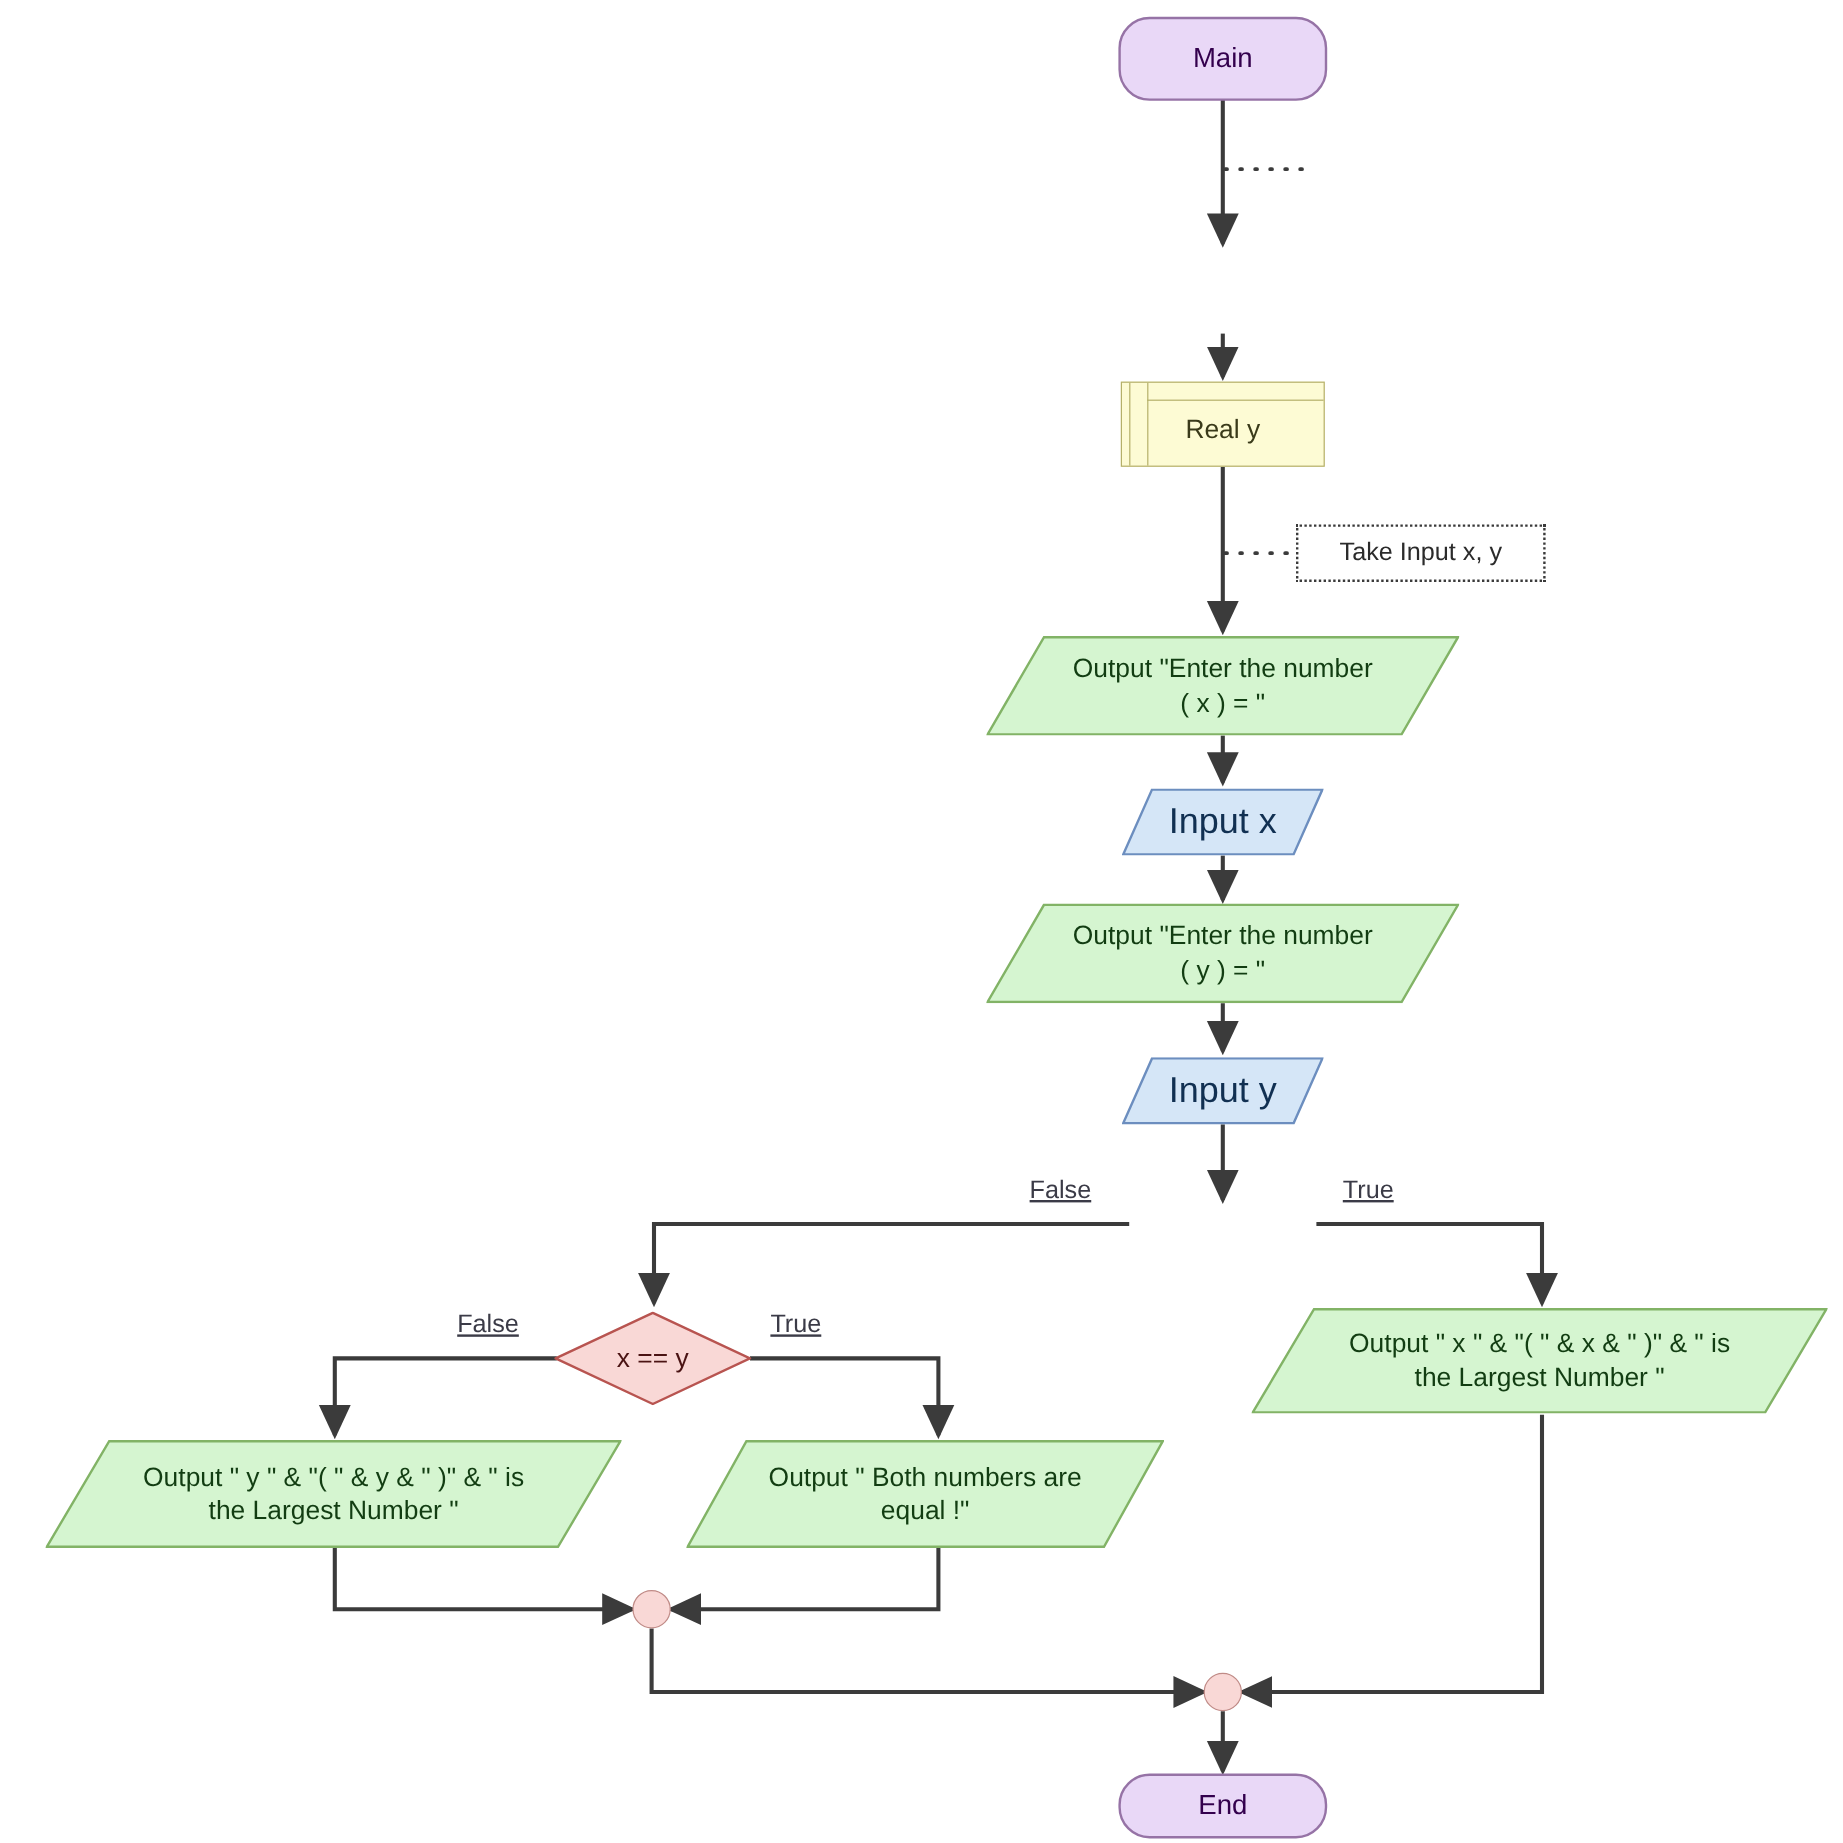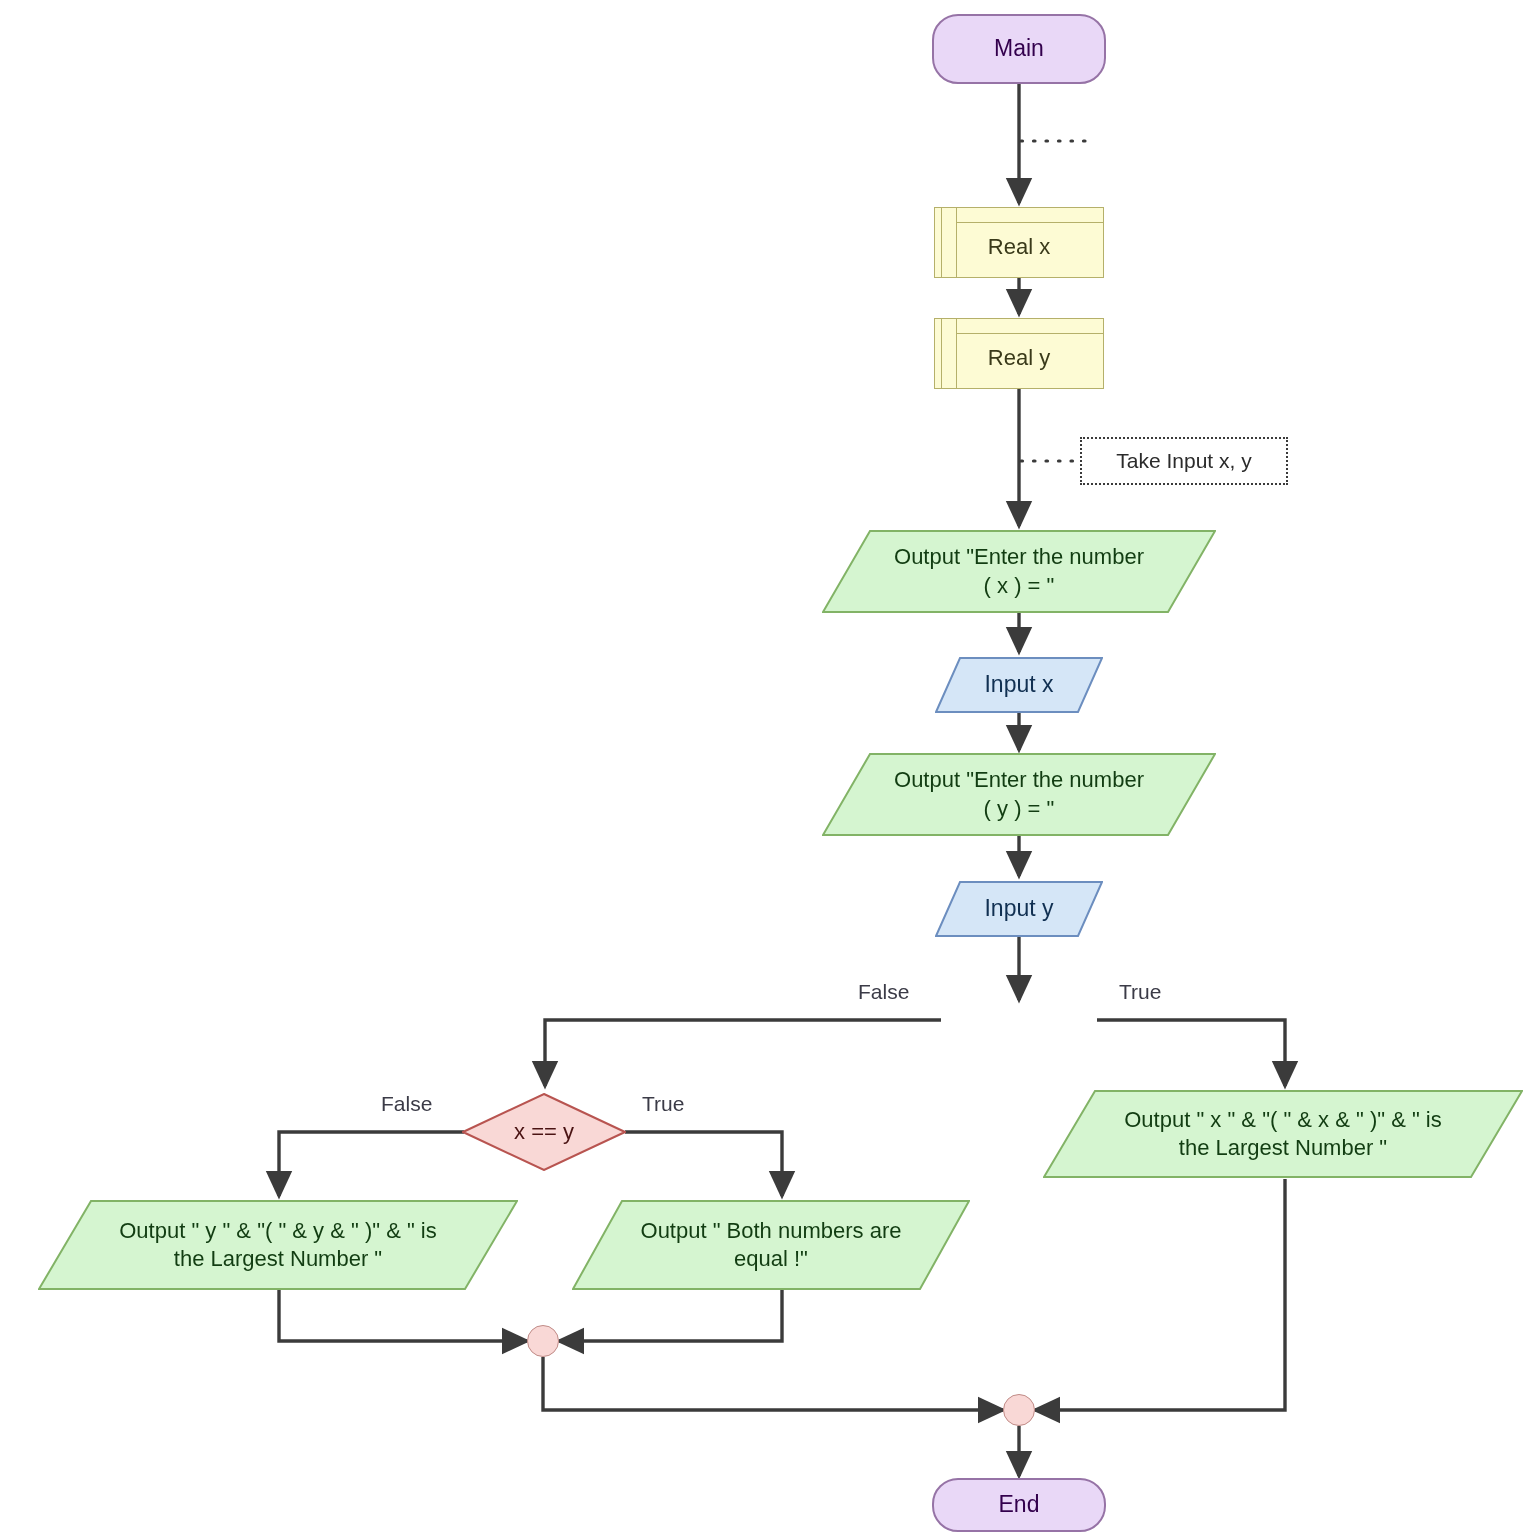--- a/index.html
+++ b/index.html
@@ -86,21 +86,21 @@
     left: 0; top: 0;
     width: 100%;
     height: 100%;
   }
   .para .ptext {
     position: relative;
     z-index: 2;
     padding: 0 14px;
   }
   .para.out .ptext { color: #123d12; }
-  .para.inp .ptext { color: #113052; font-size: 23px; }
+  .para.inp .ptext { color: #113052; font-size: 30px; }
 
   
   .diamond {
     color: #4a1313;
     font-size: 22px;
   }
   .diamond .dshape {
     position: absolute;
     left: 0; top: 0;
     width: 100%;
@@ -125,20 +125,21 @@
     color: #2b2b2b;
     font-size: 21px;
   }
 
   
   .edge-label {
     position: absolute;
     color: #3b3b47;
     font-size: 21px;
     white-space: nowrap;
+    text-decoration: underline;
   }
 </style>
 </head>
 <body>
 
 <div id="canvas">
 
   <svg id="edges" viewBox="0 0 1536 1536" width="1536" height="1536">
     <defs>
       <marker id="arrow" markerWidth="9" markerHeight="9" refX="7.4" refY="4.5" orient="auto" markerUnits="strokeWidth">
@@ -184,26 +185,20 @@
       <path d="M1021,141 L1085,141"></path>
       <path d="M1021,461 L1080,461"></path>
     </g>
   </svg>
 
   <div class="node terminator" style="left:932px; top:14px; width:174px; height:70px;">
     <span>Main</span>
   </div>
 
 
-  <div class="node declaration" style="left:934px; top:207px; width:170px; height:71px;">
-    <span class="decl-barA"></span>
-    <span class="decl-barB"></span>
-    <span class="decl-top"></span>
-    <span class="decl-text">Real x</span>
-  </div>
 
   <div class="node declaration" style="left:934px; top:318px; width:170px; height:71px;">
     <span class="decl-barA"></span>
     <span class="decl-barB"></span>
     <span class="decl-top"></span>
     <span class="decl-text">Real y</span>
   </div>
 
   <div class="node note" style="left:1080px; top:437px; width:208px; height:48px;">
     <span>Take Input x, y</span>

